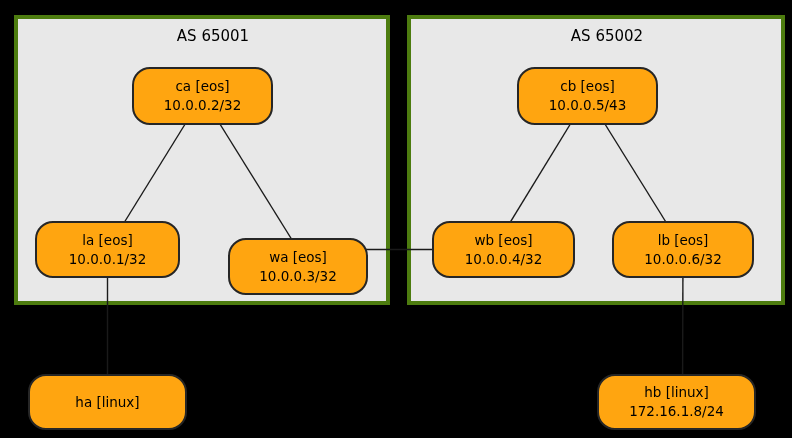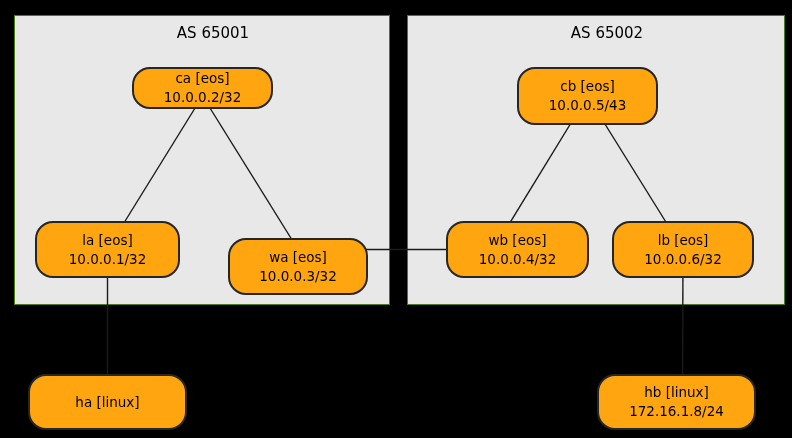--- a/index.html
+++ b/index.html
@@ -11,21 +11,21 @@
     position: relative;
     width: 792px;
     height: 438px;
     background: #000000;
     overflow: hidden;
     font-family: "DejaVu Sans", "Liberation Sans", sans-serif;
   }
   .cluster {
     position: absolute;
     background: #e8e8e8;
-    border: 1px solid #4d7c0f;
+    border: 4px solid #4d7c0f;
     box-sizing: border-box;
     z-index: 1;
     padding-left: 22px;
   }
   .cluster-title {
     margin-top: 8px;
     text-align: center;
     font-size: 15px;
     color: #000000;
   }
@@ -69,41 +69,41 @@
   <svg id="edge-layer" width="792" height="438">
       <line x1="202.5" y1="96" x2="107.5" y2="249.5" stroke="#1a1a1a" stroke-width="1.4"></line>
       <line x1="202.5" y1="96" x2="298" y2="249.5" stroke="#1a1a1a" stroke-width="1.4"></line>
       <line x1="587.5" y1="96" x2="493.5" y2="249.5" stroke="#1a1a1a" stroke-width="1.4"></line>
       <line x1="587.5" y1="96" x2="683" y2="249.5" stroke="#1a1a1a" stroke-width="1.4"></line>
       <line x1="298" y1="249.5" x2="493.5" y2="249.5" stroke="#1a1a1a" stroke-width="1.4"></line>
       <line x1="107.5" y1="249.5" x2="107.5" y2="402" stroke="#1a1a1a" stroke-width="1.4"></line>
       <line x1="683" y1="249.5" x2="682.5" y2="402" stroke="#1a1a1a" stroke-width="1.4"></line>
     </svg>
 
-  <div class="node" style="left:132px; top:67px; width:141px; height:42px;">
+  <div class="node" style="left:132px; top:67px; width:141px; height:58px;">
     <div>ca [eos]</div>
     <div>10.0.0.2/32</div>
   </div>
 
   <div class="node" style="left:35px; top:221px; width:145px; height:57px;">
     <div>la [eos]</div>
     <div>10.0.0.1/32</div>
   </div>
 
   <div class="node" style="left:228px; top:238px; width:140px; height:57px;">
     <div>wa [eos]</div>
     <div>10.0.0.3/32</div>
   </div>
 
   <div class="node" style="left:517px; top:67px; width:141px; height:58px;">
     <div>cb [eos]</div>
     <div>10.0.0.5/43</div>
   </div>
 
-  <div class="node" style="left:446px; top:221px; width:143px; height:57px;">
+  <div class="node" style="left:432px; top:221px; width:143px; height:57px;">
     <div>wb [eos]</div>
     <div>10.0.0.4/32</div>
   </div>
 
   <div class="node" style="left:612px; top:221px; width:142px; height:57px;">
     <div>lb [eos]</div>
     <div>10.0.0.6/32</div>
   </div>
 
   <div class="node" style="left:28px; top:374px; width:159px; height:56px;">

